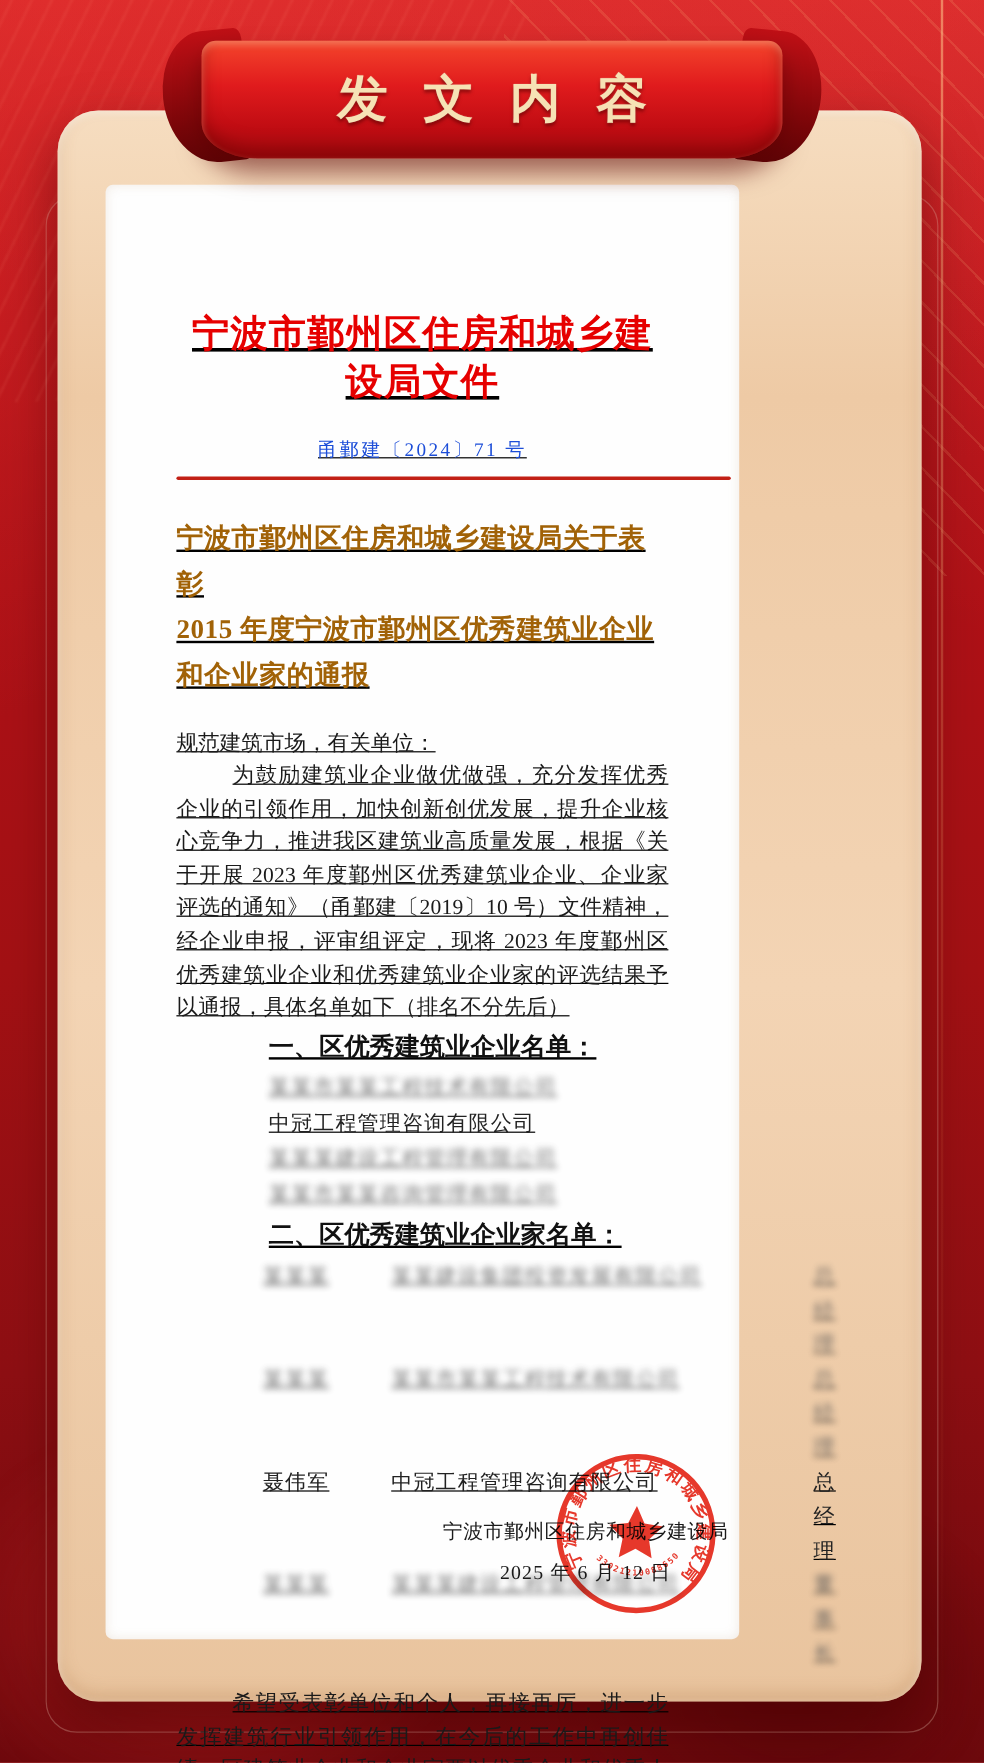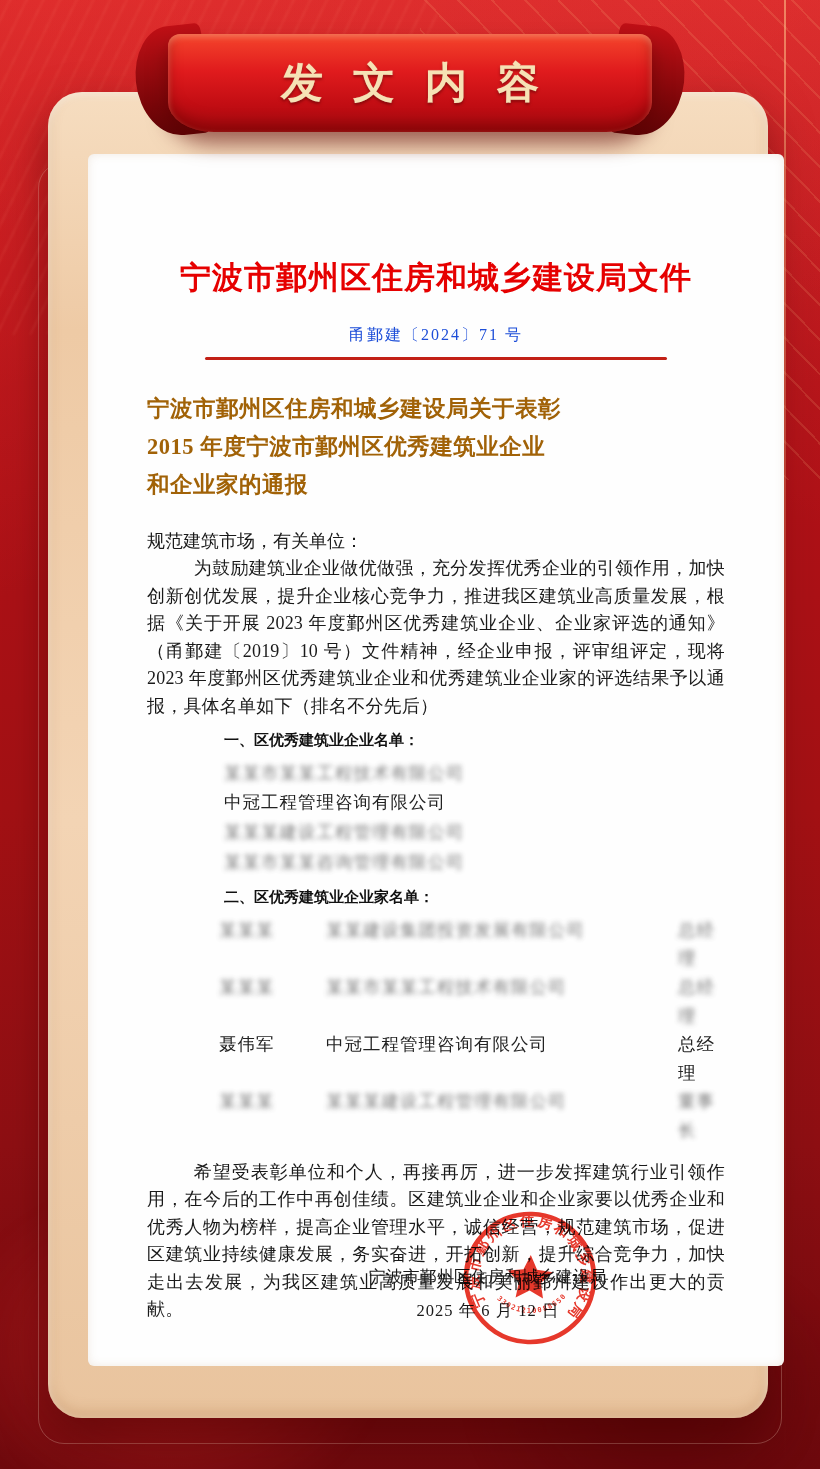--- a/index.html
+++ b/index.html
@@ -31,24 +31,24 @@
   .bg-wave2 { position:absolute; right:-120px; bottom:-160px; width:560px; height:460px; border-radius:50%;
     background:radial-gradient(closest-side, rgba(90,5,8,.8), rgba(90,5,8,0) 70%); filter:blur(4px); }
   .bg-outline { position:absolute; left:38px; top:162px; width:744px; height:1282px;
     border:1px solid rgba(255,230,210,.28); border-radius:26px; }
 
   
   .frame { position:absolute; left:48px; top:92px; width:720px; height:1326px;
     background:linear-gradient(180deg,#f6ddc0 0%, #eecaa5 18%, #f3d4b4 55%, #e9c49e 100%);
     border-radius:34px;
     box-shadow:0 20px 44px rgba(70,0,0,.5), inset 0 2px 8px rgba(255,255,255,.5), inset 0 -6px 14px rgba(160,100,50,.28); }
-  .paper { position:absolute; left:40px; top:62px; width:696px; height:1212px;
+  .paper { position:absolute; left:40px; top:62px; width:528px; height:1212px;
     background:#fefefe; border-radius:6px;
     box-shadow:inset 0 0 10px rgba(180,140,100,.18);
-    padding:104px 59px 0 59px; }
+    padding:104px 59px 0 59px;text-decoration:underline; }
 
   
   .banner-wrap { position:absolute; left:0; top:0; width:820px; height:170px; z-index:5; }
   .banner-curl { position:absolute; top:26px; width:70px; height:110px;
     background:linear-gradient(180deg,#c01016,#7a0609 70%,#5e0406); }
   .banner-curl.l { left:136px; border-radius:60% 10% 10% 70% / 55% 10% 10% 60%; transform:rotate(-6deg); }
   .banner-curl.r { right:136px; border-radius:10% 60% 70% 10% / 10% 55% 60% 10%; transform:rotate(6deg); }
   .banner { position:absolute; left:168px; top:34px; width:484px; height:98px;
     background:linear-gradient(180deg,#f5452c 0%, #e01b1d 38%, #c20d13 72%, #a50a0f 100%);
     border-radius:12px 12px 46px 46px / 12px 12px 30px 30px;
@@ -62,21 +62,21 @@
   .org-header { text-align:center; color:#e60000; font-size:31px; font-weight:900;
     letter-spacing:1px; line-height:40px; }
   .doc-number { text-align:center; font-size:16px; color:#1d4ed8; margin-top:27px; letter-spacing:2px; }
   .red-rule { width:462px; height:3px; background:#c22016; margin:11px auto 0 auto; border-radius:2px; }
   .doc-title { font-size:22.5px; font-weight:700; color:#a16207;
     line-height:38px; margin-top:30px; letter-spacing:.5px; }
   .salutation { font-size:18px; color:#1a1a1a; margin-top:23px; line-height:28px; }
   .para { font-size:18px; color:#1a1a1a; line-height:27.6px; text-align:justify;
     text-indent:2.6em; letter-spacing:.2px; }
   .sec-heading { font-family:"Liberation Sans","DejaVu Sans",sans-serif;
-    font-size:15px; font-weight:700; color:#111; margin:5px 0 5px 77px; line-height:28px; }
+    font-size:21px; font-weight:700; color:#111; margin:5px 0 5px 77px; line-height:28px; }
   .company-list { margin-left:77px; }
   .company-item { font-size:17.5px; color:#222; line-height:29.8px; letter-spacing:1px; }
   .person-rows { margin-left:72px; margin-top:4px; }
   .person-row { display:grid; grid-template-columns:67px 312px auto; font-size:17.5px;
     color:#222; line-height:28.6px; letter-spacing:1px;gap:40px; }
   .masked { filter:blur(2.6px); color:#555; opacity:.8; }
   .closing { margin-top:14px; }
 
   .signature-block { position:absolute; left:260px; top:1110px; width:280px; text-align:center; }
   .sig-org { font-size:16.5px; color:#1a1a1a; letter-spacing:.5px; line-height:26px; }

